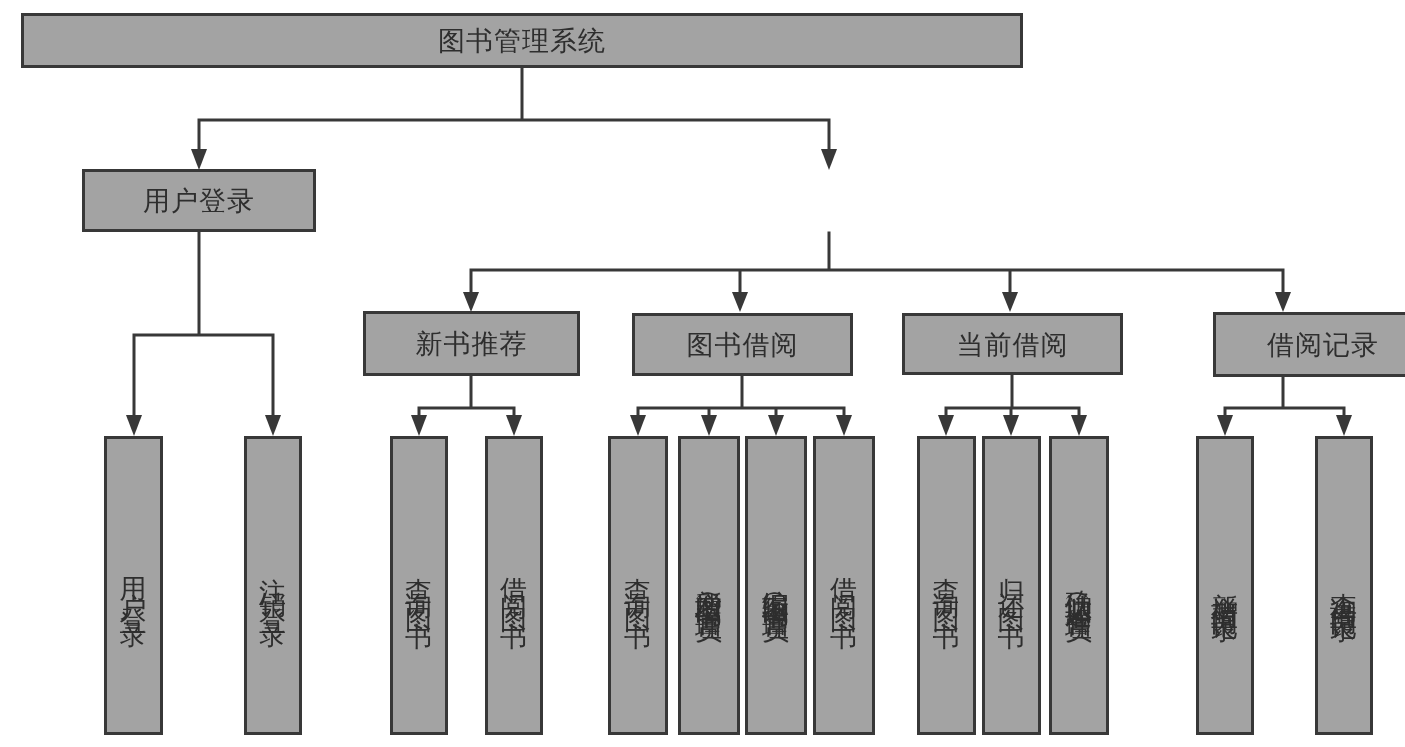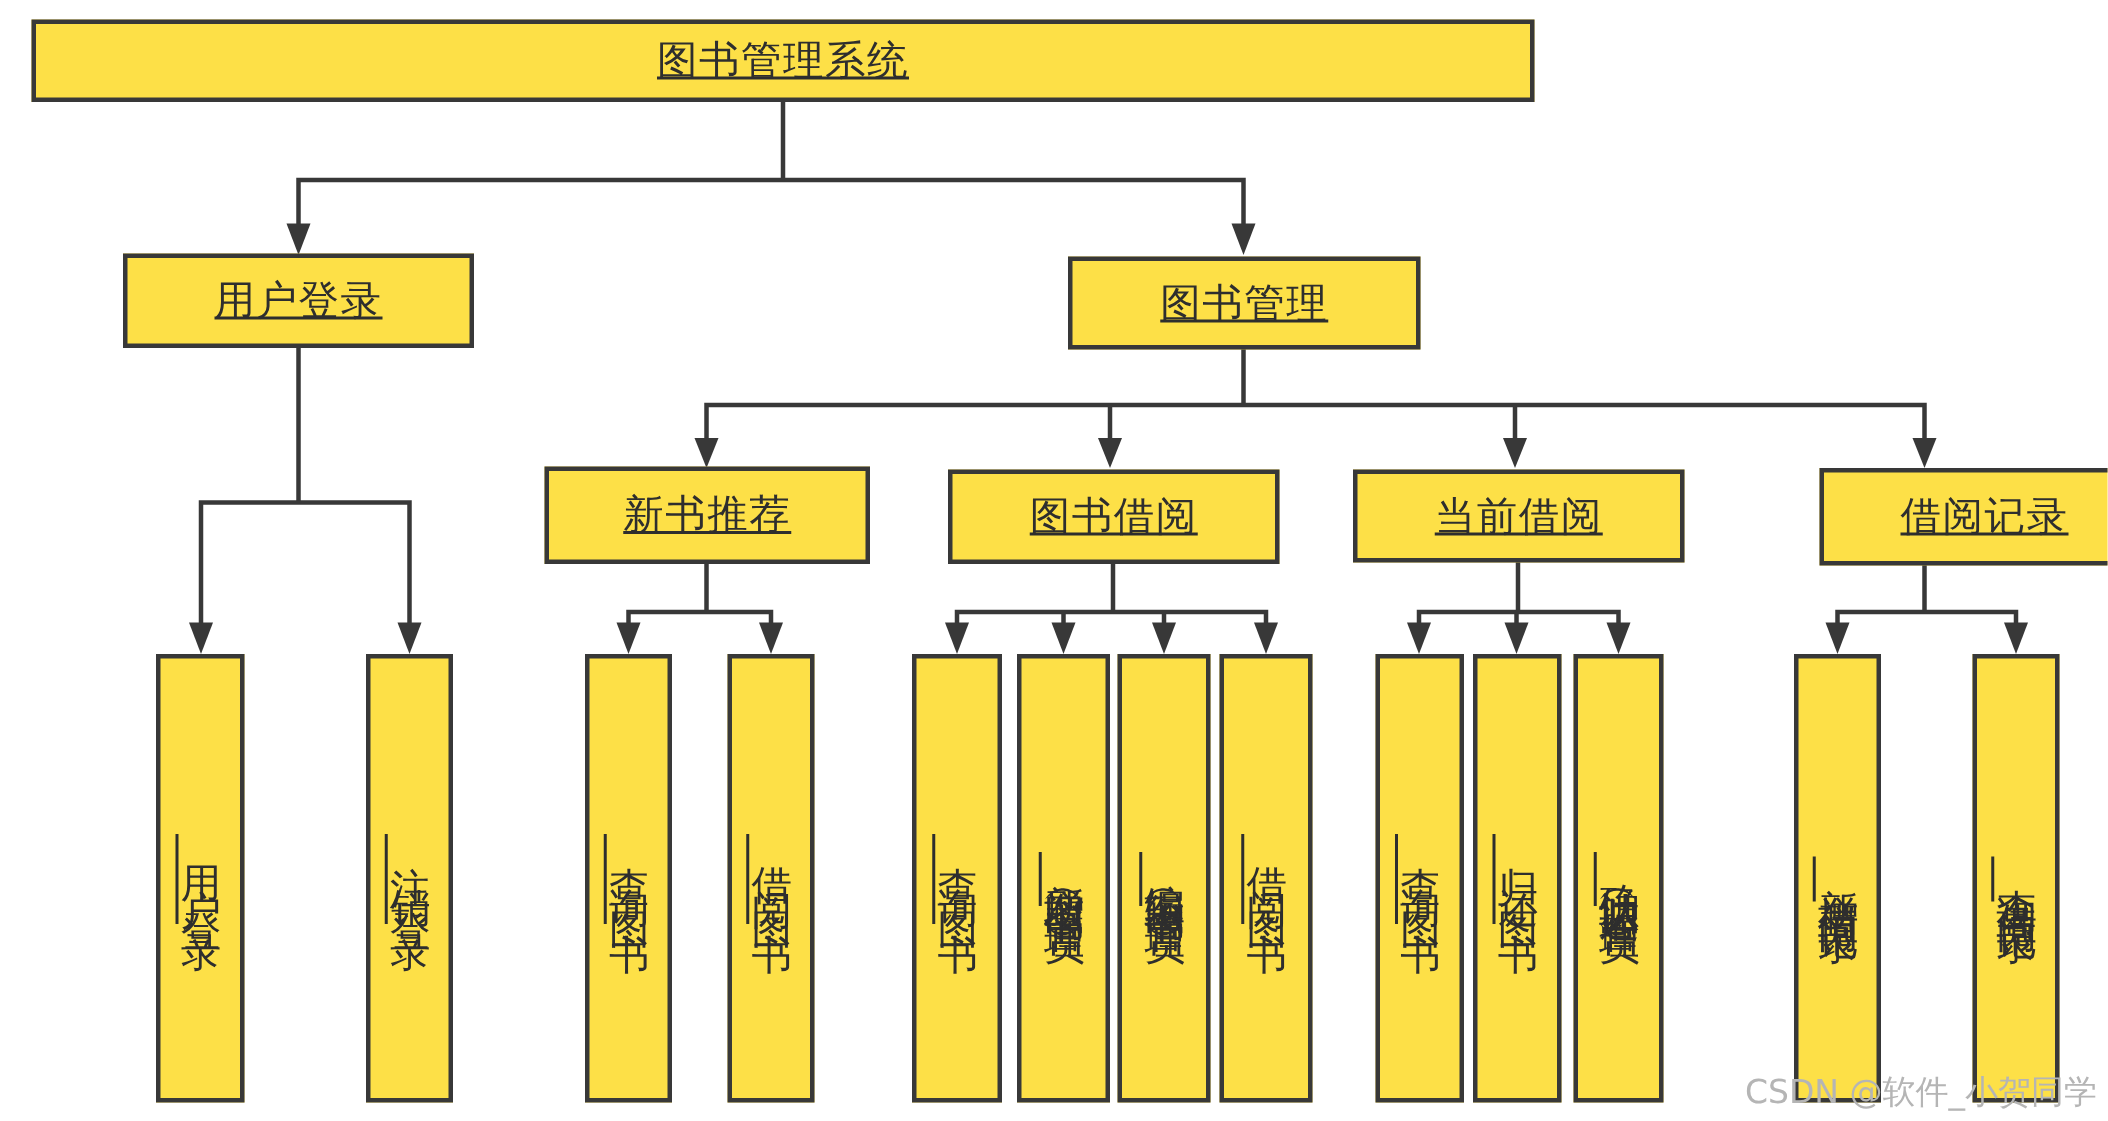--- a/index.html
+++ b/index.html
@@ -32,27 +32,26 @@
     stroke-linecap: square;
   }
   .connectors polygon {
     fill: var(--line);
     stroke: none;
   }
   .box {
     position: absolute;
     box-sizing: border-box;
     border: 3px solid var(--line);
-    background: #fde047;
+    background: #a3a3a3;
     color: var(--text);
     display: flex;
     align-items: center;
     justify-content: center;
     text-align: center;
-    text-decoration: underline;
   }
   .hlabel {
     font-size: 27px;
     letter-spacing: 1px;
     white-space: nowrap;
     line-height: 1;
   }
   .leaf .vlabel {
     writing-mode: vertical-rl;
     text-orientation: mixed;
@@ -128,23 +127,20 @@
     </g>
   </svg>
 
   <div class="box" style="left:21px; top:13px; width:1002px; height:55px;">
     <span class="hlabel">图书管理系统</span>
   </div>
 
   <div class="box" style="left:82px; top:169px; width:234px; height:63px;">
     <span class="hlabel">用户登录</span>
   </div>
-  <div class="box" style="left:712px; top:171px; width:235px; height:62px;">
-    <span class="hlabel">图书管理</span>
-  </div>
 
   <div class="box" style="left:363px; top:311px; width:217px; height:65px;text-align:center;">
     <span class="hlabel">新书推荐</span>
   </div>
   <div class="box" style="left:902px; top:313px; width:221px; height:62px;">
     <span class="hlabel">当前借阅</span>
   </div>
   <div class="box" style="left:632px; top:313px; width:221px; height:63px;">
     <span class="hlabel">图书借阅</span>
   </div>
@@ -189,15 +185,14 @@
     <span class="vlabel len9">确认归还（管理员）</span>
   </div>
 
   <div class="box leaf" style="left:1196px; top:436px; width:58px; height:299px;">
     <span class="vlabel len6">新增借阅记录</span>
   </div>
   <div class="box leaf" style="left:1315px; top:436px; width:58px; height:299px;">
     <span class="vlabel len6">查询借阅记录</span>
   </div>
 
-  <div class="watermark">CSDN @软件_小贺同学</div>
 
 </div>
 
 </body></html>

